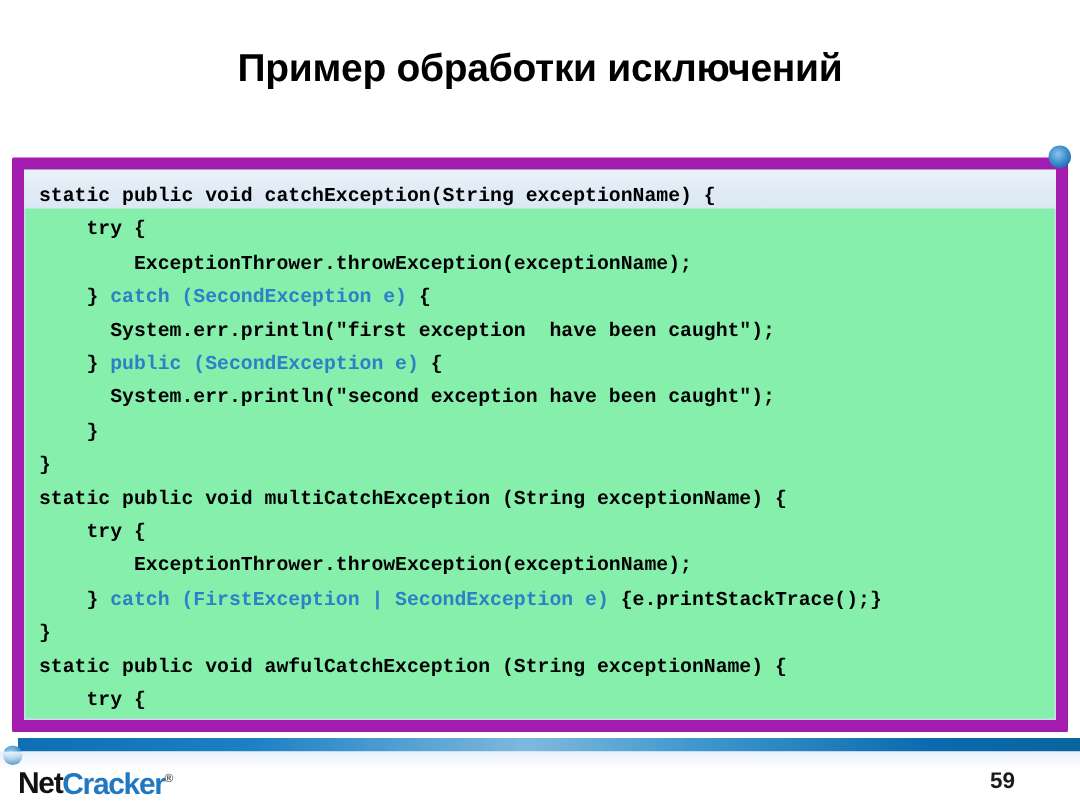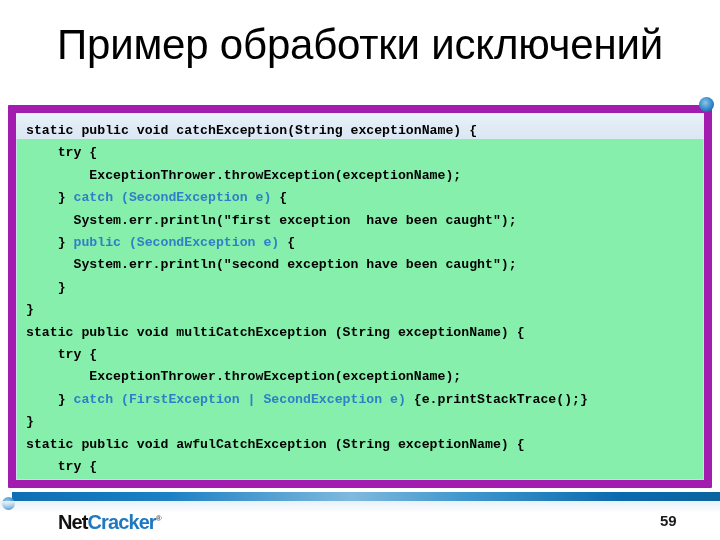--- a/index.html
+++ b/index.html
@@ -16,22 +16,22 @@
   }
 
   
   #slide-title {
     position: absolute;
     left: 0;
     top: 26px;
     width: 720px;
     text-align: center;
     font-family: "Liberation Sans", sans-serif;
-    font-weight: normal;
-    font-size: 42px;
+    font-weight: bold;
+    font-size: 26px;
     line-height: 38px;
     color: #000000;
     letter-spacing: -0.2px;
     white-space: nowrap;
   }
 
   
   #code-block {
     position: absolute;
     left: 8px;
@@ -112,21 +112,21 @@
     position: absolute;
     left: 12px;
     top: 508px;
     font-family: "Liberation Sans", sans-serif;
     font-weight: bold;
     font-size: 20px;
     line-height: 22px;
     letter-spacing: -0.9px;
     white-space: nowrap;
   }
-  #brand-logo .net { color: #111111; margin-left: 46px; }
+  #brand-logo .net { color: #111111; }
   #brand-logo .cracker { color: #2079c0; margin-top: 40px; }
   #brand-logo .reg {
     color: #555555;
     font-size: 8px;
     vertical-align: super;
     letter-spacing: 0;
   }
 
   
   #page-number {

